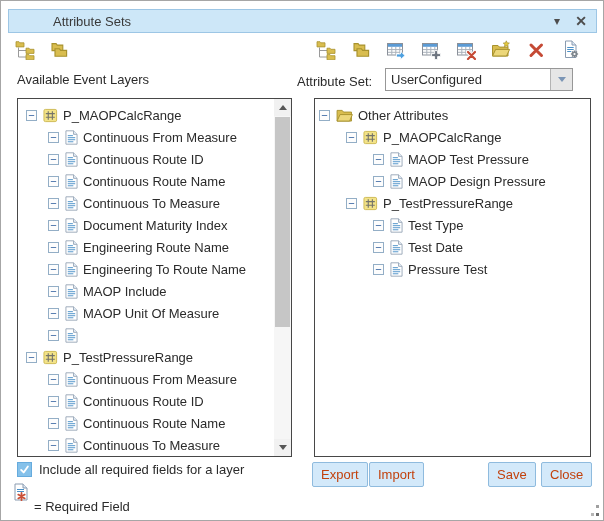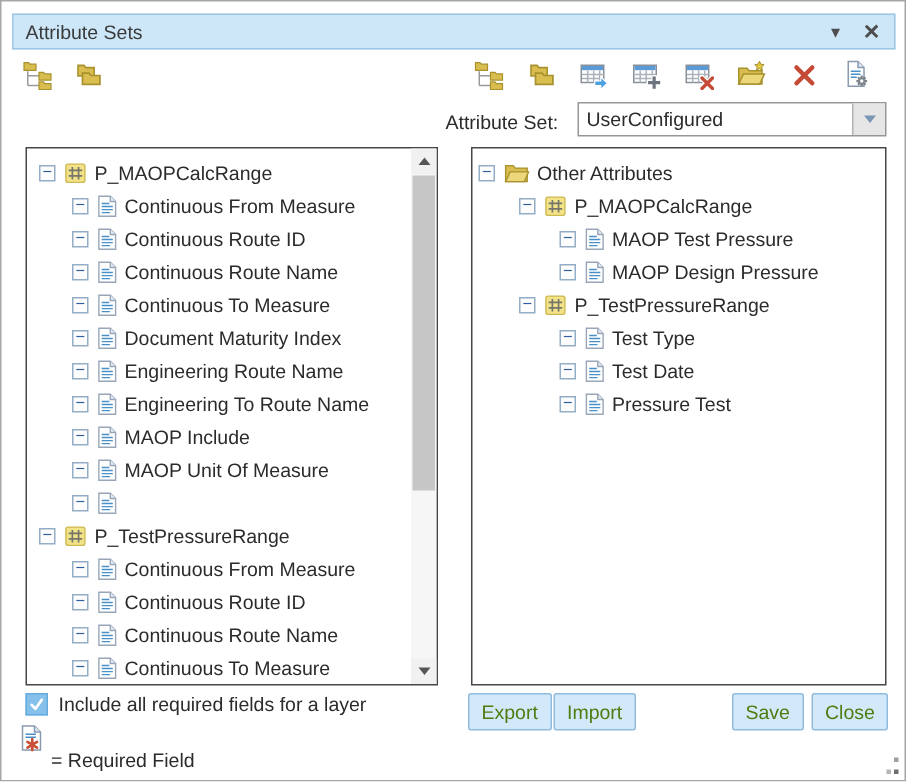--- a/index.html
+++ b/index.html
@@ -5,35 +5,35 @@
   html,body{margin:0;padding:0;background:#fff;}
   .dialog{
     position:relative;width:604px;height:521px;box-sizing:border-box;
     background:#fff;border:1px solid #a6a6a6;overflow:hidden;
     font-family:"Liberation Sans",sans-serif;font-size:13px;color:#2b2b2b;
   }
   
   .titlebar{position:absolute;left:7px;top:8px;width:589px;height:24px;box-sizing:border-box;
     background:var(--titlebar-bg,#cde7f8);border:1px solid var(--titlebar-border,#9dc6e5);
     display:flex;align-items:center;}
-  .title{padding-left:8px;color:#3a3a3a;}
+  .title{padding-left:8px;color:#3a3a3a;margin-left:36px;}
   .tb-btn{position:absolute;top:0;height:22px;line-height:22px;text-align:center;color:#4d4d4d;cursor:default;}
   .tb-btn.chev{right:30px;width:18px;font-size:12px;}
   .tb-btn.close{right:6px;width:18px;font-size:14px;font-weight:bold;}
   
   .toolbar{position:absolute;top:39px;display:flex;}
   #left-toolbar{left:14px;gap:14px;}
   #right-toolbar{left:315px;gap:15px;}
   .tool{width:20px;height:20px;display:inline-block;}
   .tool svg{display:block;}
   
   .lbl{position:absolute;white-space:nowrap;}
   .lbl.available{left:16px;top:71px;}
   .lbl.attrset{left:296px;top:73px;}
-  .combo{position:absolute;left:384px;top:67px;width:206px;height:23px;box-sizing:border-box;
+  .combo{position:absolute;left:384px;top:67px;width:188px;height:23px;box-sizing:border-box;
     background:#fff;border:1px solid #979797;display:flex;align-items:center;}
   .combo-val{flex:1;padding-left:5px;white-space:nowrap;overflow:hidden;}
   .combo-btn{width:21px;align-self:stretch;background:#e6e6e6;border-left:1px solid #b3b3b3;
     display:flex;align-items:center;justify-content:center;}
   .combo-arrow{width:0;height:0;border-left:4px solid transparent;border-right:4px solid transparent;
     border-top:5px solid #7b95b5;}
   
   .panel{position:absolute;top:97px;height:359px;box-sizing:border-box;background:#fff;
     border:1px solid var(--panel-border,#474747);overflow:hidden;}
   .left-panel{left:16px;width:275px;}
@@ -58,21 +58,21 @@
   .sb-thumb{position:absolute;left:1px;top:18px;width:15px;height:210px;background:#c6c6c6;}
   
   .chkbox{position:absolute;left:16px;top:461px;width:15px;height:15px;box-sizing:border-box;
     background:var(--checkbox-fill,#85c1ea);border:1px solid #66abdd;
     display:flex;align-items:center;justify-content:center;}
   .chk-label{position:absolute;left:38px;top:461px;text-align:right;}
   .req-icon{position:absolute;left:11px;top:482px;width:18px;height:18px;}
   .req-label{position:absolute;left:33px;top:485px;margin-top:13px;}
   .btn{position:absolute;top:461px;height:25px;box-sizing:border-box;padding:0 8px;
     background:var(--button-bg,#d3e9fa);border:1px solid var(--button-border,#8fbbde);
-    border-radius:2px;line-height:23px;text-align:center;color:#4d7c0f;cursor:default;}
+    border-radius:2px;line-height:23px;text-align:center;color:#c2410c;cursor:default;}
   #btn-export{left:311px;}
   #btn-import{left:368px;text-align:center;}
   #btn-save{left:487px;}
   #btn-close{left:540px;}
   
   .grip{position:absolute;right:4px;bottom:4px;width:12px;height:11px;}
   .grip i{position:absolute;width:3px;height:3px;background:#a0a0a0;}
   .grip i.d1{right:0;top:0;}
   .grip i.d2{right:5px;bottom:0;background:#b5b5b5;}
   .grip i.d3{right:0;bottom:0;background:#6e6e6e;}
@@ -203,20 +203,21 @@
           </g>
           <g stroke="#7d858d" stroke-width="1.5" fill="none">
             <path d="M13.5 10.4 v7.2 M9.9 14 h7.2 M11 11.5 l5 5 M16 11.5 l-5 5"></path>
           </g>
           <circle cx="13.5" cy="14" r="2.5" fill="#7d858d"></circle>
           <circle cx="13.5" cy="14" r="1.1" fill="#ffffff"></circle>
         </svg>
       </span>
     </div>
 
+  <div class="lbl available">Available Event Layers</div>
   <div class="lbl attrset">Attribute Set:</div>
 
   <div class="combo">
     <span class="combo-val">UserConfigured</span>
     <span class="combo-btn">
       <span class="combo-arrow"></span>
     </span>
   </div>
 
   <div class="panel left-panel">

